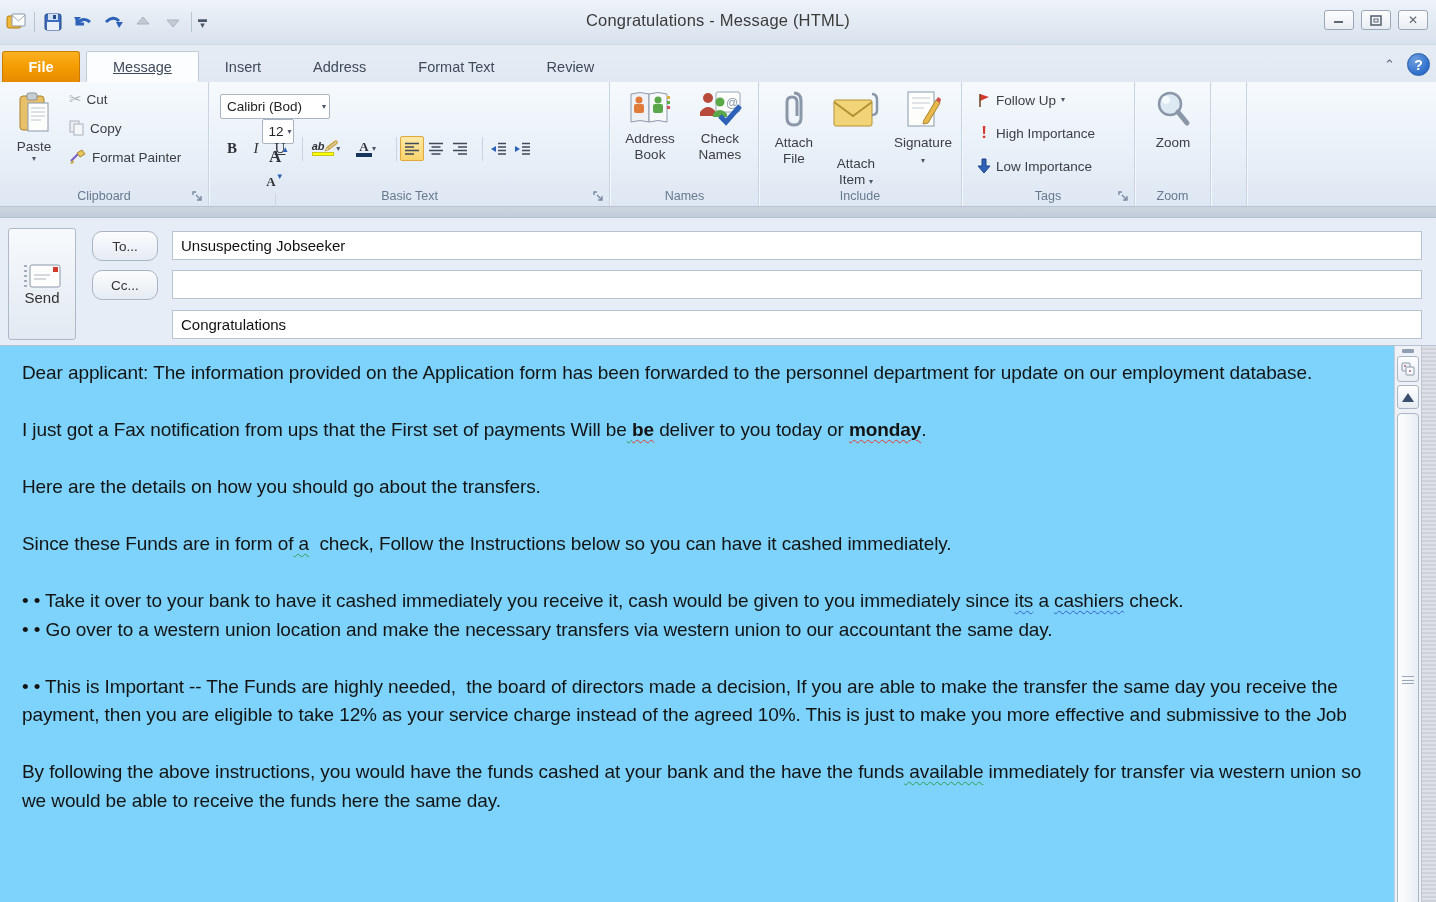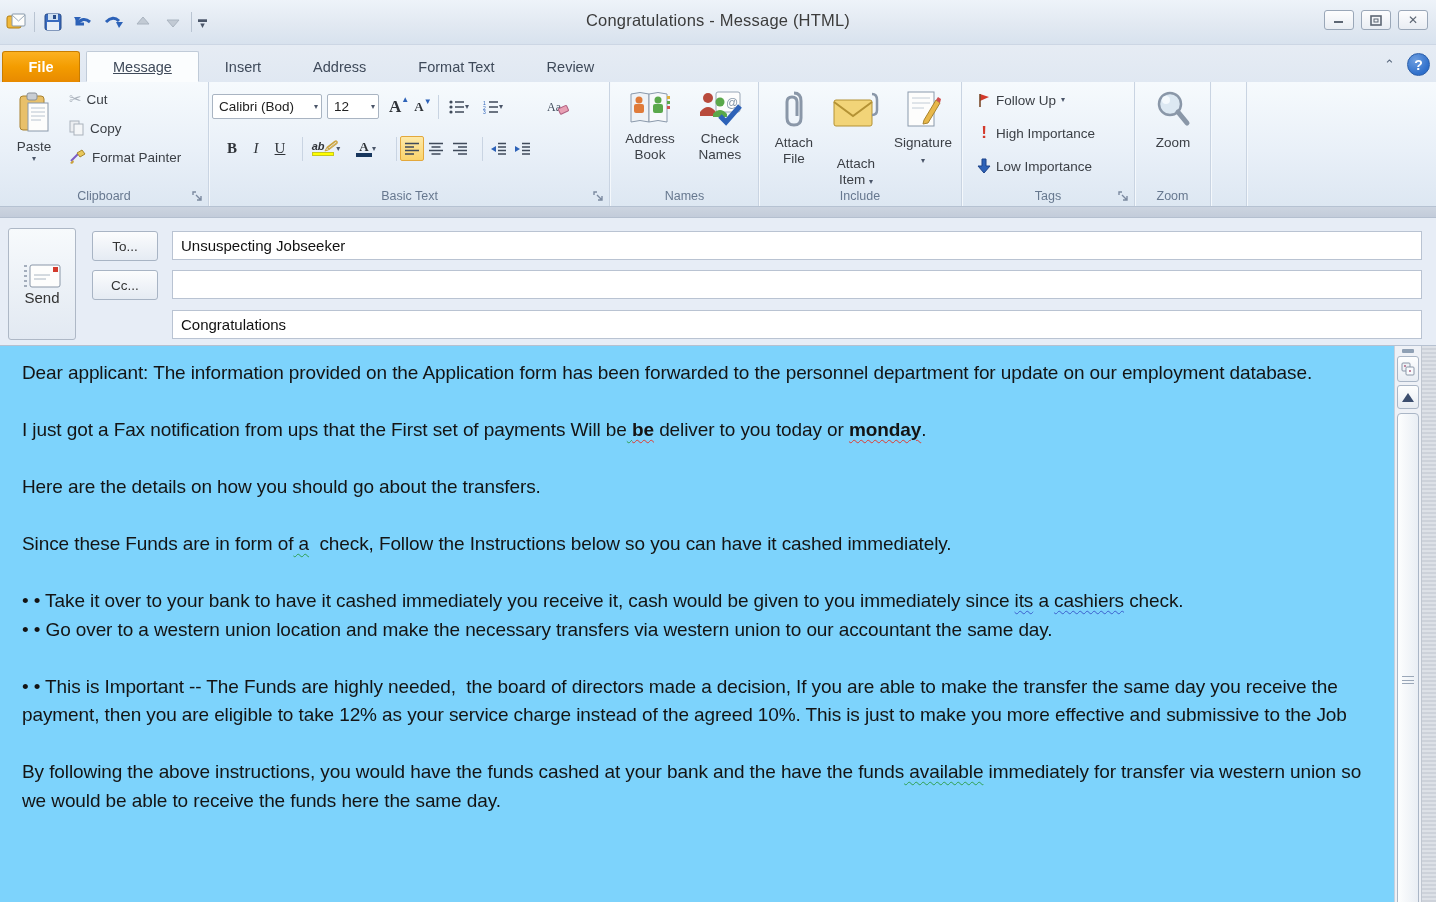--- a/index.html
+++ b/index.html
@@ -65,21 +65,21 @@
 
   
   .below-strip { position:absolute; left:0; top:207px; width:1436px; height:11px;
     background:linear-gradient(180deg,#ccd4e0,#c3ccda); border-bottom:1px solid #b4bfcf; }
 
   
   .headerpanel { position:absolute; left:0; top:218px; width:1436px; height:127px; background:#e7edf6; }
   .send-btn { position:absolute; left:8px; top:10px; width:68px; height:112px; border:1px solid #aeb8c6; border-radius:3px;
     background:linear-gradient(180deg,#f7fafc,#e2e9f2); display:flex; flex-direction:column; align-items:center; justify-content:center; gap:0; }
   .send-btn .lbl { font-size:15px; color:#333; }
-  .hbtn { position:absolute; left:92px; width:66px; height:30px; border:1px solid #a8b4c4; border-radius:3px;
+  .hbtn { position:absolute; left:92px; width:66px; height:30px; border:1px solid #a8b4c4; border-radius:10px;
     background:linear-gradient(180deg,#fbfcfd,#e5ebf3); font-size:13.5px; color:#333;
     display:flex; align-items:center; justify-content:center; }
   .hfield { position:absolute; left:172px; width:1250px; height:29px; background:#fff; border:1px solid #b9c3d2;
     font-size:15px; color:#111; display:flex; align-items:center; padding:0 8px; }
   .subj-label { position:absolute; left:95px; top:316px; font-size:14.5px; color:#333; }
 
   
   .bodyarea { position:absolute; left:0; top:345px; width:1436px; height:557px; background:#7dd3fc; border-top:1px solid #b6c1d1; }
   .bodytext { position:absolute; left:0; top:0; right:42px; bottom:0; padding:13px 6px 0 22px;
     font-size:19px; line-height:28.5px; color:#141414; letter-spacing:-0.1px; white-space:pre-wrap; }
@@ -224,26 +224,26 @@
       <div class="glabel">Clipboard</div>
       <span class="launcher">
         <svg width="11" height="11" viewBox="0 0 11 11">
             <path d="M1 4 L1 1 L4 1" fill="none" stroke="#7c8aa0" stroke-width="1.4"></path>
             <path d="M4 4 L9 9 M9 5 L9 9 L5 9" fill="none" stroke="#7c8aa0" stroke-width="1.4"></path>
           </svg>
       </span>
     </div>
 
     <div class="rgroup" style="left:210px;width:400px;">
-      <div style="position:absolute;left:2px;top:12px;display:flex;align-items:center;">
+      <div style="position:absolute;left:10px;top:12px;display:flex;align-items:center;flex-direction:column;">
         <div class="combo" style="width:110px;">
           <span style="overflow:hidden;white-space:nowrap;max-width:90px;">Calibri (Bod)</span>
           <span class="caret">▾</span>
         </div>
-        <div class="combo" style="width:52px;margin-left:5px;">
+        <div class="combo" style="width:32px;margin-left:5px;">
           <span>12</span>
           <span class="caret">▾</span>
         </div>
         <div class="fmt-btn" style="margin-left:8px;font-size:17px;font-weight:bold;font-family:'Liberation Serif',serif;">A<span style="font-size:8px;color:#2d62b8;position:relative;top:-7px;">▲</span></div>
         <div class="fmt-btn" style="font-size:13px;font-weight:bold;font-family:'Liberation Serif',serif;">A<span style="font-size:8px;color:#2d62b8;position:relative;top:-5px;">▼</span></div>
         <div class="vsep"></div>
         <div class="fmt-btn" style="width:34px;">
           <svg width="16" height="14" viewBox="0 0 16 14">
               <circle cx="2" cy="2" r="1.6" fill="#3f4a5a"></circle>
               <circle cx="2" cy="7" r="1.6" fill="#3f4a5a"></circle>

